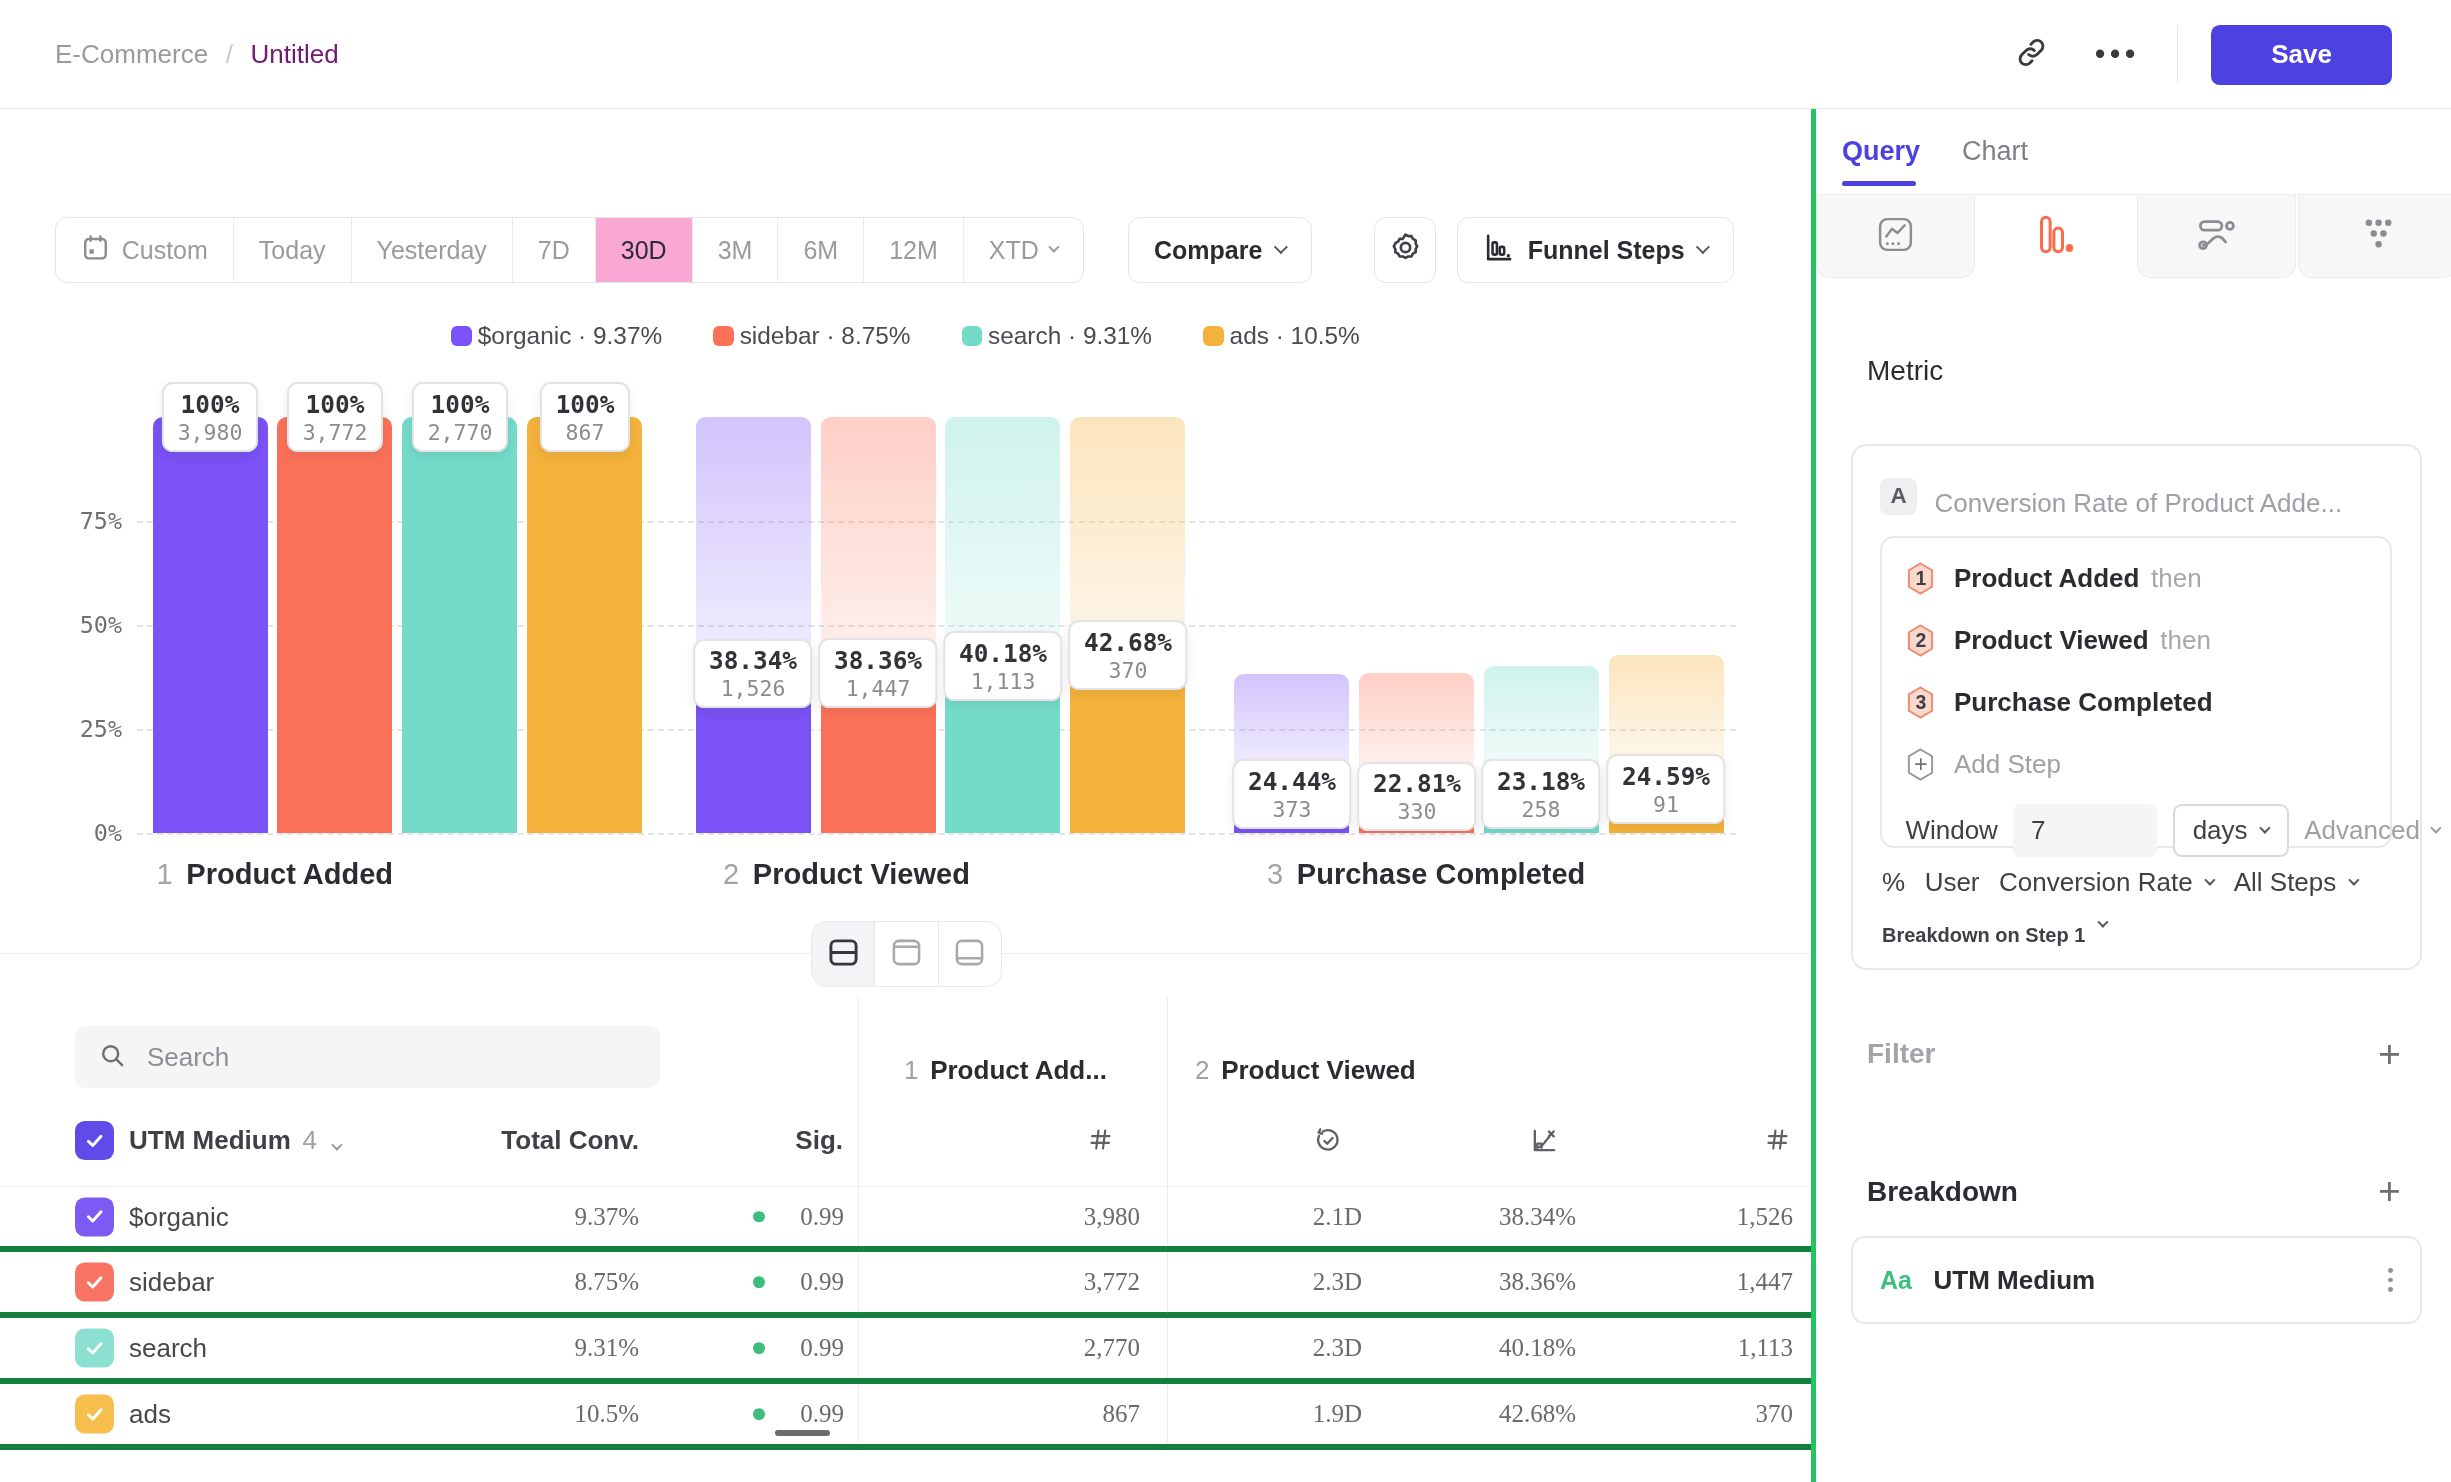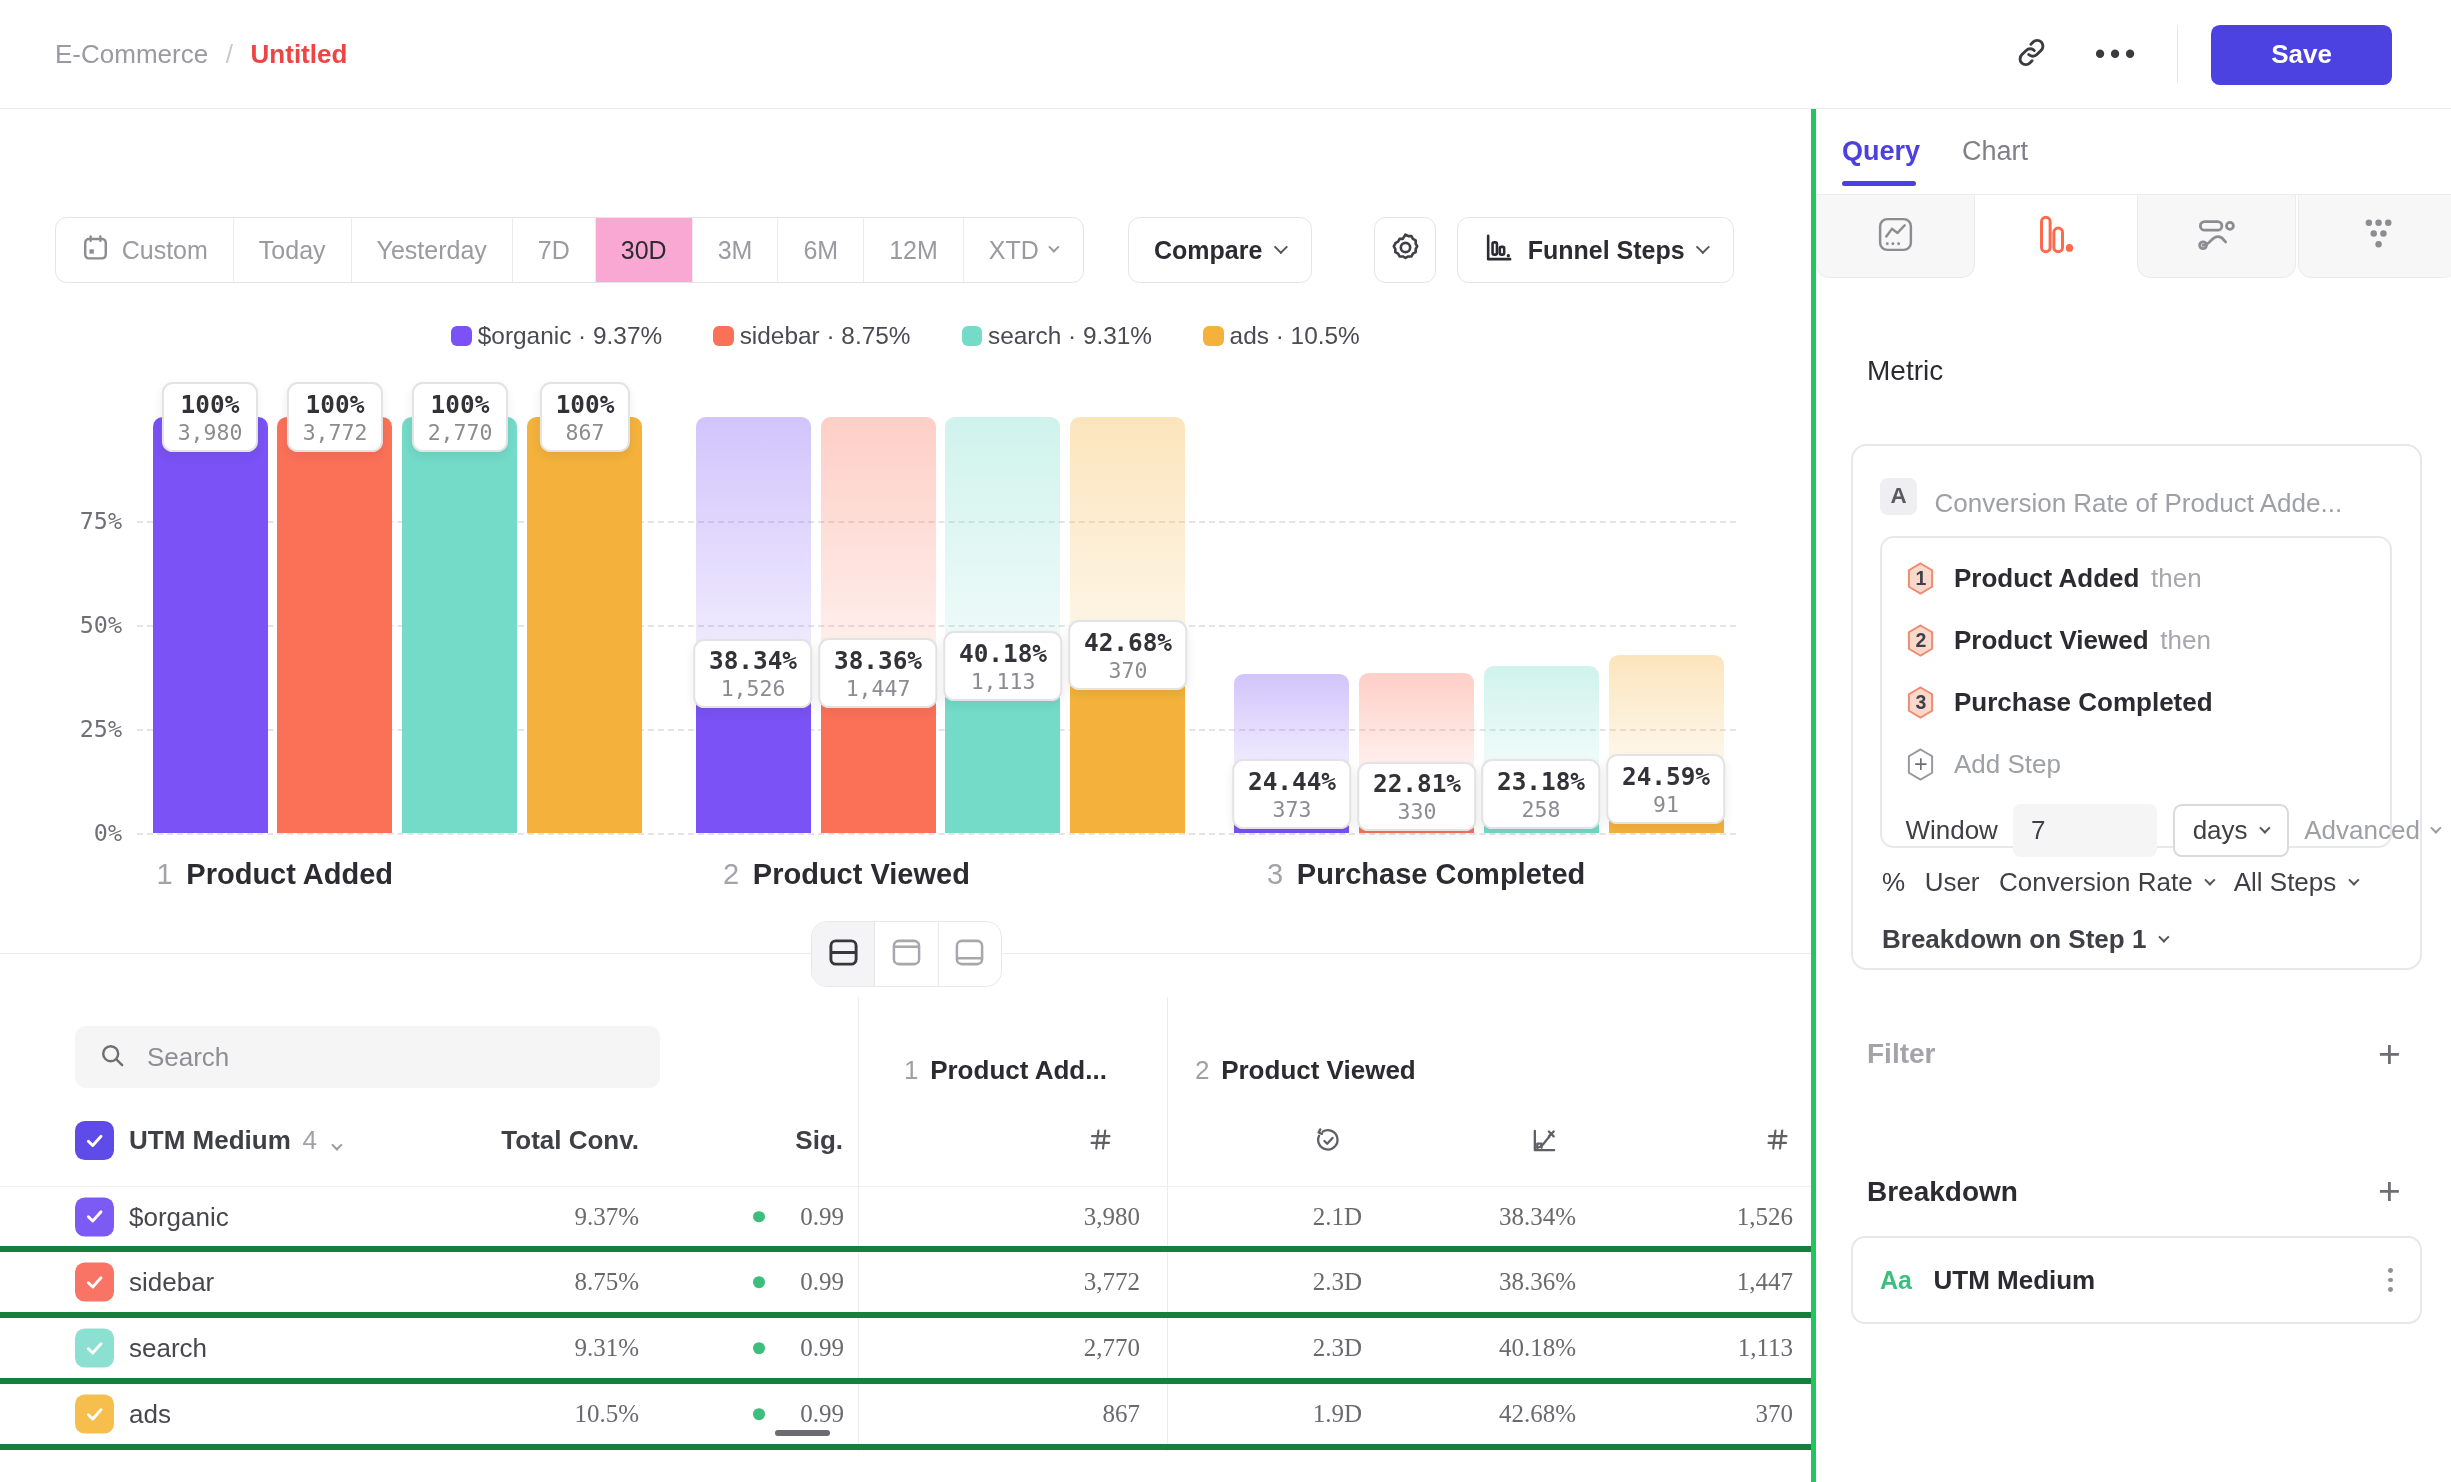--- a/index.html
+++ b/index.html
@@ -4,21 +4,21 @@
 <style>
   * { margin:0; padding:0; box-sizing:border-box; }
   body { background:#fff; font-family:"Liberation Sans", sans-serif; }
   #app { position:relative; width:2452px; height:1482px; background:#fff; overflow:hidden; color:#3F3F46; }
 
   
   #header { position:absolute; left:0; top:0; width:2452px; height:109px; border-bottom:1px solid #EBEBED; background:#fff; }
   #breadcrumb { position:absolute; left:55px; top:0; height:109px; display:flex; align-items:center; gap:17.6px; font-size:26px; }
   .bc-root { color:#9A9AA0; }
   .bc-sep  { color:#C9C9CD; }
-  .bc-cur  { color:#ef4444; font-weight:700; }
+  .bc-cur  { color:#701a75; font-weight:400; }
   #hdr-actions { position:absolute; right:60px; top:0; height:109px; display:flex; align-items:center; gap:33px; }
   .icon-btn { width:53px; height:53px; display:flex; align-items:center; justify-content:center; color:#3A3A40; cursor:pointer; }
   .hdr-divider { width:1px; height:57px; background:#E7E7EA; }
   #save-btn { min-width:181px; height:60px; background:#4C42E2; color:#fff; border:none; border-radius:8.8px; font-size:26px; font-weight:600; font-family:inherit; cursor:pointer; }
   .dots3 { font-size:29px; letter-spacing:4.9px; color:#3A3A40; font-weight:700; }
 
   
   #ranges { position:absolute; left:55px; top:217px; height:66px; display:flex; align-items:stretch; border:1px solid #E5E5E8; border-radius:11.7px; overflow:hidden; background:#fff; }
   .seg-item { display:flex; align-items:center; gap:11.7px; padding:0 25px; font-size:25px; color:#9A9AA0; border-left:1px solid #ECECEF; cursor:pointer; white-space:nowrap; }
   .seg-item:first-child { border-left:none; }
@@ -107,21 +107,21 @@
   .p-step .nm { font-size:26px; font-weight:700; color:#2B2B31; white-space:nowrap; }
   .p-step .sfx { font-size:26px; color:#A7A7AD; margin-left:-5.9px; }
   .p-step .addlbl { font-size:26px; color:#9FA0A6; }
   #window-row { height:70px; display:flex; align-items:center; gap:15.6px; }
   #window-lbl { font-size:26px; color:#3F3F46; }
   #window-input { width:144px; height:53px; background:#F5F5F6; border:none; border-radius:7.8px; font-size:26px; color:#3F3F46; padding:0 17.6px; font-family:inherit; }
   #days-select { height:53px; border:2px solid #DADADE; border-radius:8.8px; background:#fff; display:flex; align-items:center; gap:13.7px; padding:0 17.6px; font-size:26px; color:#3F3F46; cursor:pointer; }
   #advanced { margin-left:auto; display:flex; align-items:center; gap:11.7px; font-size:26px; color:#9FA0A6; cursor:pointer; }
   #measure-row { position:absolute; left:29px; top:421px; display:flex; align-items:center; gap:19.5px; font-size:26px; color:#3F3F46; }
   #measure-row .b { font-weight:400; }
-  #breakdown-on { position:absolute; left:29px; top:478px; display:flex; align-items:center; gap:13.7px; font-size:26px; color:#3F3F46; cursor:pointer; }
+  #breakdown-on { position:absolute; left:29px; top:478px; display:flex; align-items:flex-start; gap:13.7px; font-size:20px; color:#3F3F46; cursor:pointer; }
   .plus { font-size:39px; font-weight:300; color:#6E6E75; line-height:1; cursor:pointer; }
   #filter-h { position:absolute; left:51px; top:929px; font-size:28px; font-weight:600; color:#A3A3A9; }
   #filter-plus { position:absolute; left:562px; top:925px; }
   #bd-h { position:absolute; left:51px; top:1067px; font-size:28px; font-weight:700; color:#2B2B31; }
   #bd-plus { position:absolute; left:562px; top:1062px; }
   #bd-card { position:absolute; left:35px; top:1127px; width:571px; height:88px; border:2px solid #E8E8EA; border-radius:13.7px; display:flex; align-items:center; gap:21.5px; padding:0 27px; }
   #bd-type { font-size:25px; font-weight:700; color:#3EBE7E; }
   #bd-name { font-size:26px; font-weight:600; color:#2B2B31; }
   #bd-more { margin-left:auto; display:flex; flex-direction:column; gap:4.9px; cursor:pointer; }
   #bd-more i { width:4.9px; height:4.9px; border-radius:50%; background:#909096; }

